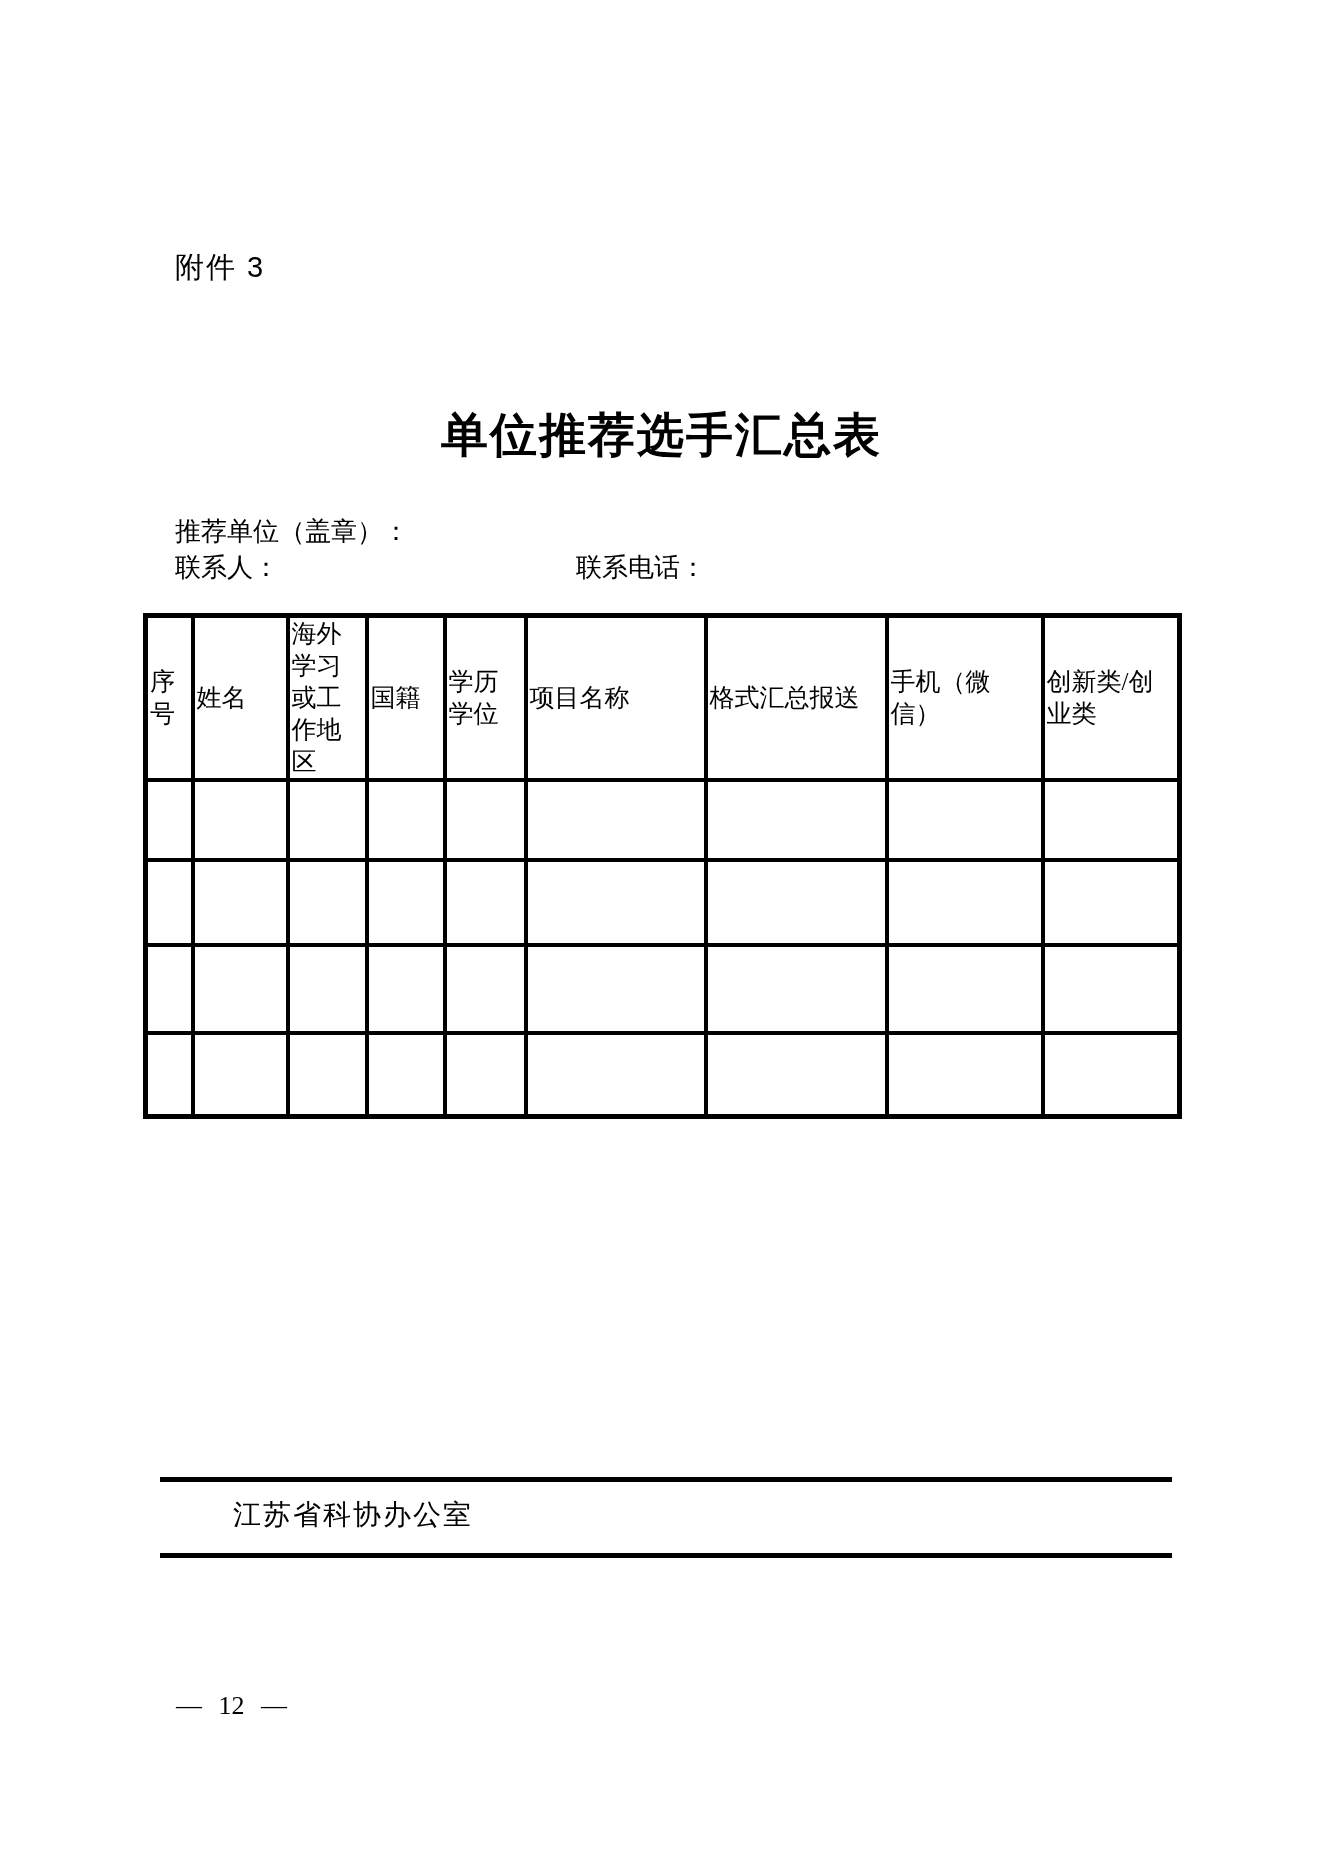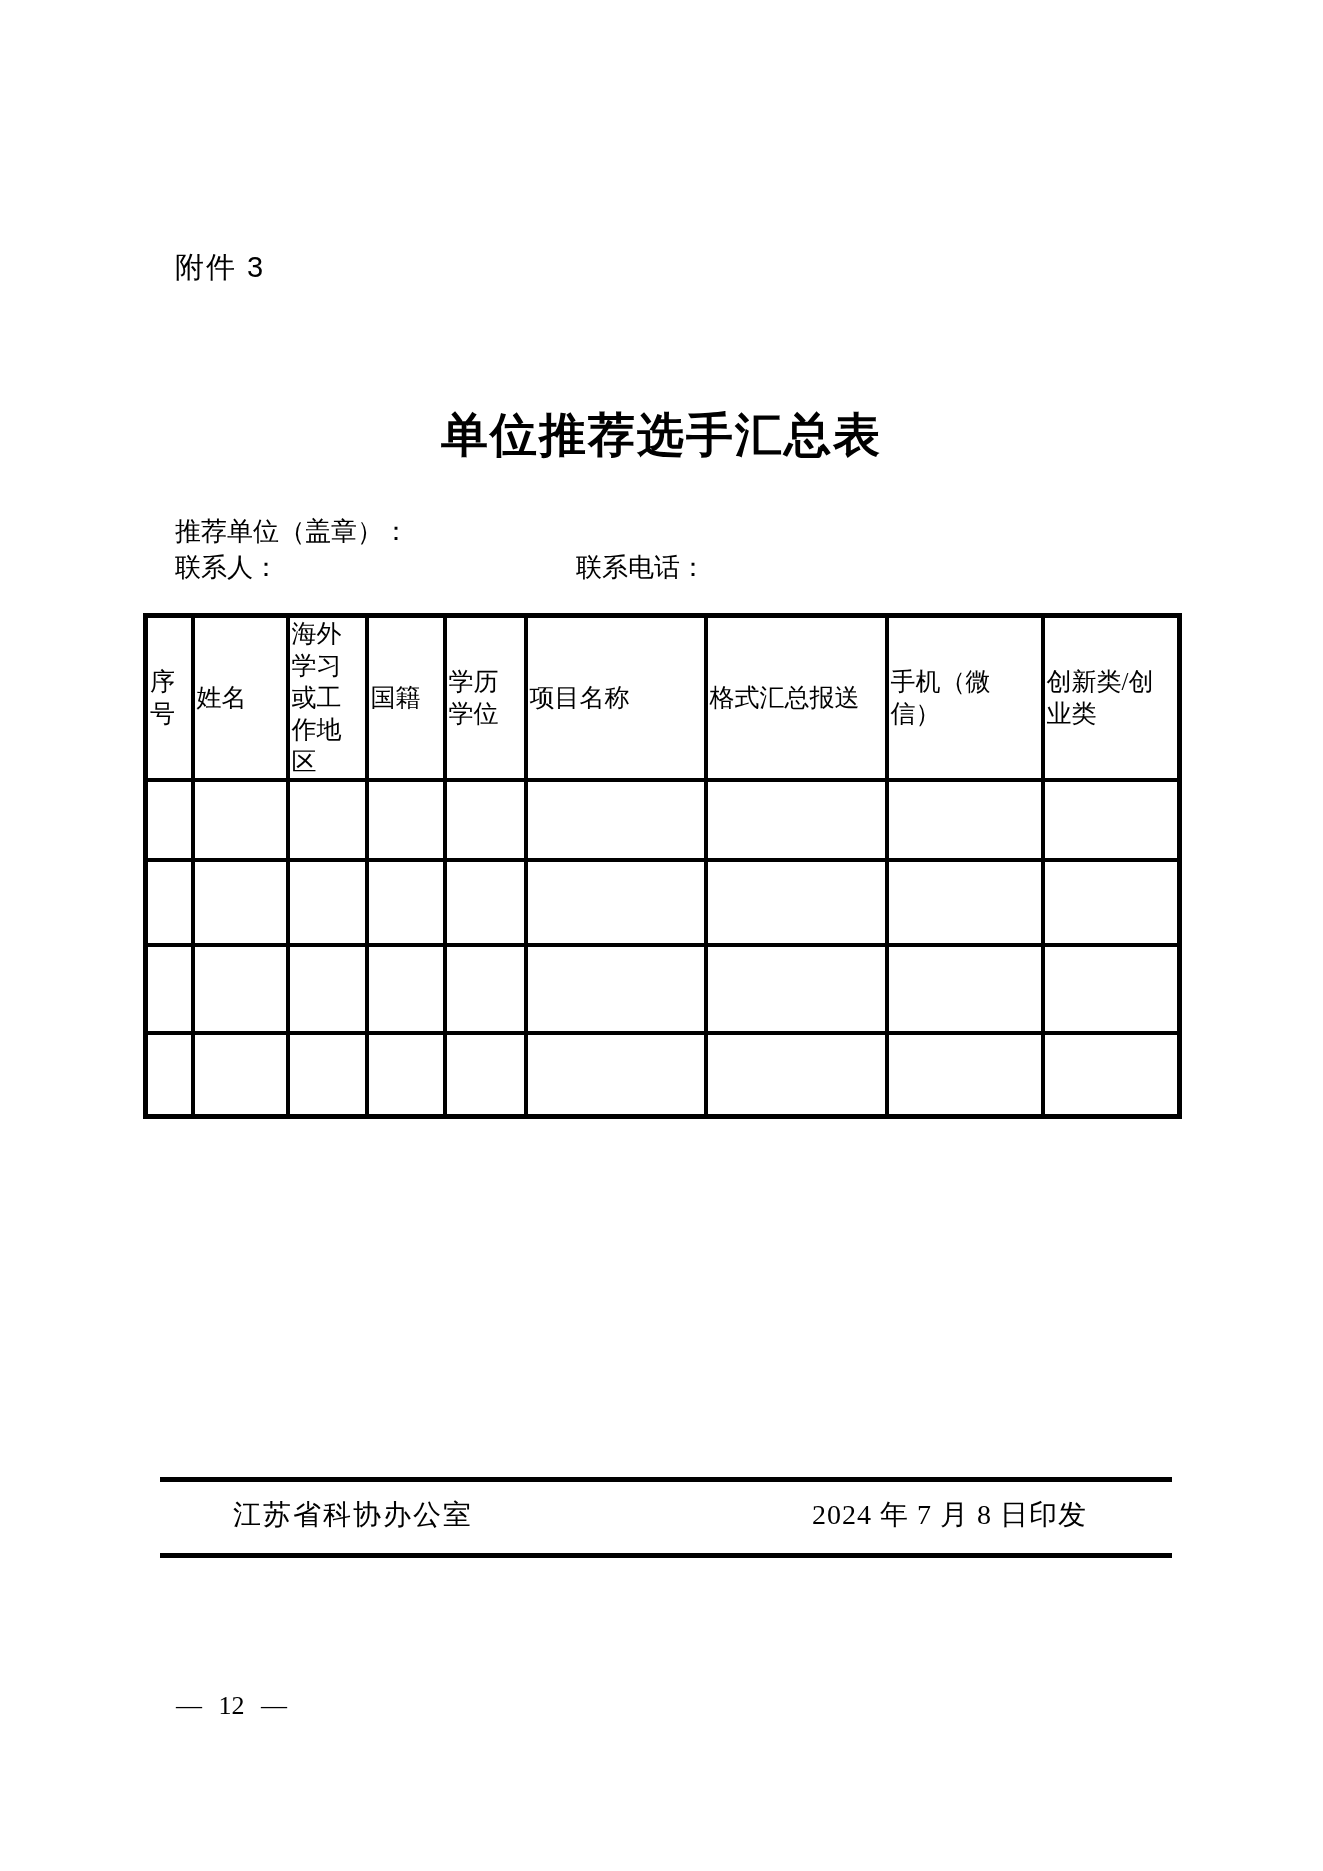--- a/index.html
+++ b/index.html
@@ -207,19 +207,18 @@
           <td></td>
       </tr>
     </tbody>
   </table>
 
 
   <div class="rule rule-top"></div>
 
   <div class="footer-issuer">江苏省科协办公室</div>
 
-  <div class="footer-date">2024 年 7 月 8 日印发</div>
 
   <div class="rule rule-bottom"></div>
 
   <div class="page-number">— 12 —</div>
 
 </div>
 
 </body></html>

